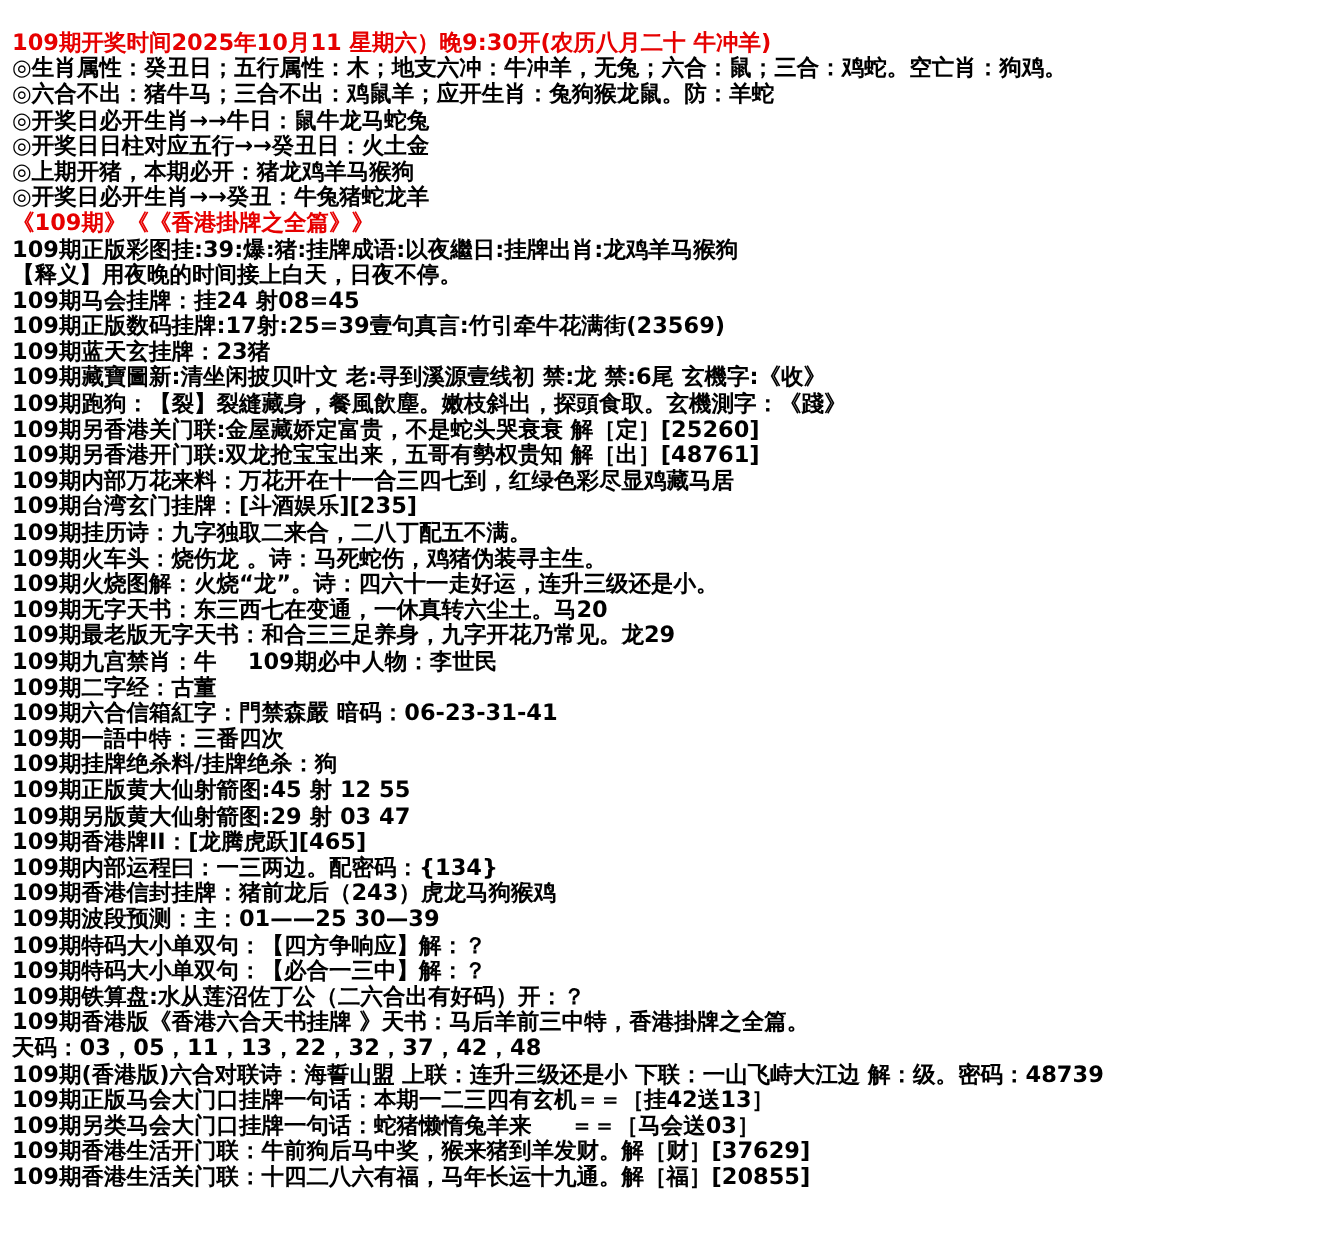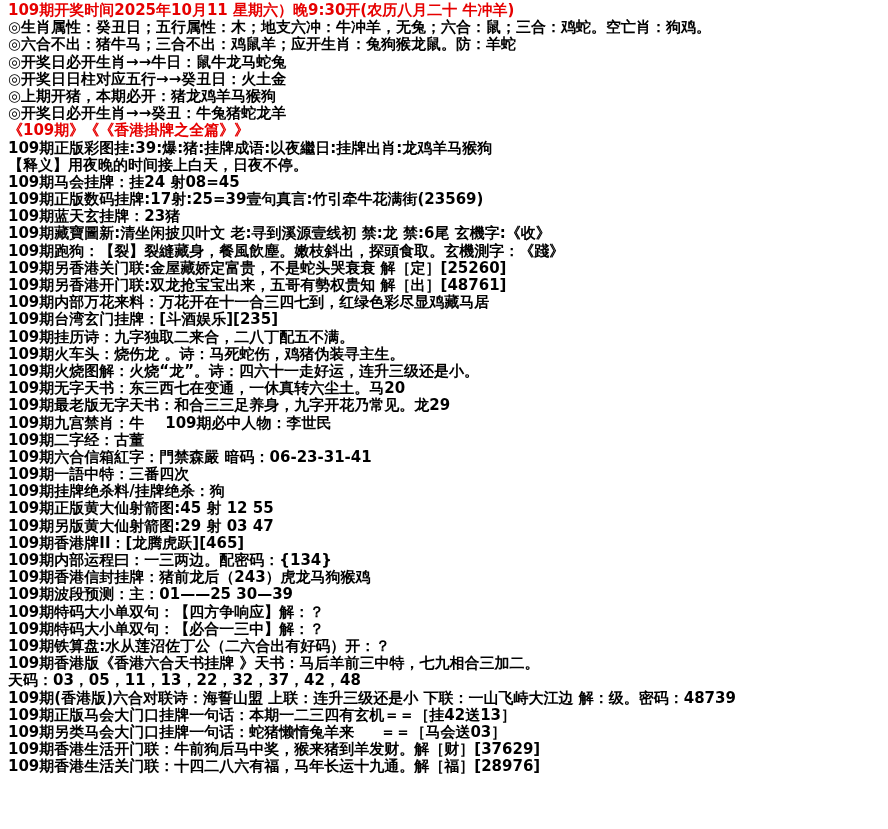--- a/index.html
+++ b/index.html
@@ -9,21 +9,21 @@
   }
   body {
     width: 888px;
     height: 829px;
     overflow: hidden;
   }
   #doc {
     box-sizing: border-box;
     width: 888px;
     height: 737px;
-    padding: 2px 4px 0 8px;
+    padding: 20px 4px 0 8px;
     font-family: "DejaVu Sans", sans-serif;
     font-weight: 700;
     color: var(--text-color, #000000);
   }
   .line {
     white-space: pre;
     font-size: 15px;
     line-height: 17.2px;
     height: 17.2px;
     overflow: hidden;
@@ -67,20 +67,20 @@
     <div class="line">109期挂牌绝杀料/挂牌绝杀：狗</div>
     <div class="line">109期正版黄大仙射箭图:45 射 12 55</div>
     <div class="line">109期另版黄大仙射箭图:29 射 03 47</div>
     <div class="line">109期香港牌II：[龙腾虎跃][465]</div>
     <div class="line">109期内部运程曰：一三两边。配密码：{134}</div>
     <div class="line">109期香港信封挂牌：猪前龙后（243）虎龙马狗猴鸡</div>
     <div class="line">109期波段预测：主：01——25 30—39</div>
     <div class="line">109期特码大小单双句：【四方争响应】解：？</div>
     <div class="line">109期特码大小单双句：【必合一三中】解：？</div>
     <div class="line">109期铁算盘:水从莲沼佐丁公（二六合出有好码）开：？</div>
-    <div class="line">109期香港版《香港六合天书挂牌 》天书：马后羊前三中特，七九相合三加二。</div>
+    <div class="line">109期香港版《香港六合天书挂牌 》天书：马后羊前三中特，香港掛牌之全篇。</div>
     <div class="line">天码：03，05，11，13，22，32，37，42，48</div>
     <div class="line">109期(香港版)六合对联诗：海誓山盟 上联：连升三级还是小 下联：一山飞峙大江边 解：级。密码：48739</div>
     <div class="line">109期正版马会大门口挂牌一句话：本期一二三四有玄机＝＝［挂42送13］</div>
     <div class="line">109期另类马会大门口挂牌一句话：蛇猪懒惰兔羊来     ＝＝［马会送03］</div>
     <div class="line">109期香港生活开门联：牛前狗后马中奖，猴来猪到羊发财。解［财］[37629]</div>
-    <div class="line">109期香港生活关门联：十四二八六有福，马年长运十九通。解［福］[28976]</div>
+    <div class="line">109期香港生活关门联：十四二八六有福，马年长运十九通。解［福］[20855]</div>
   </main>
 
 </body></html>

